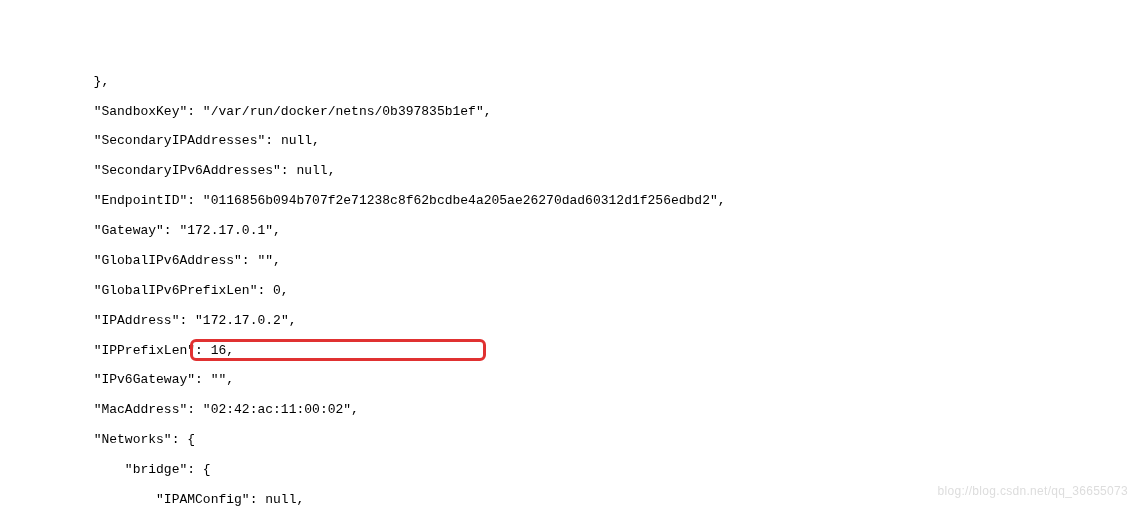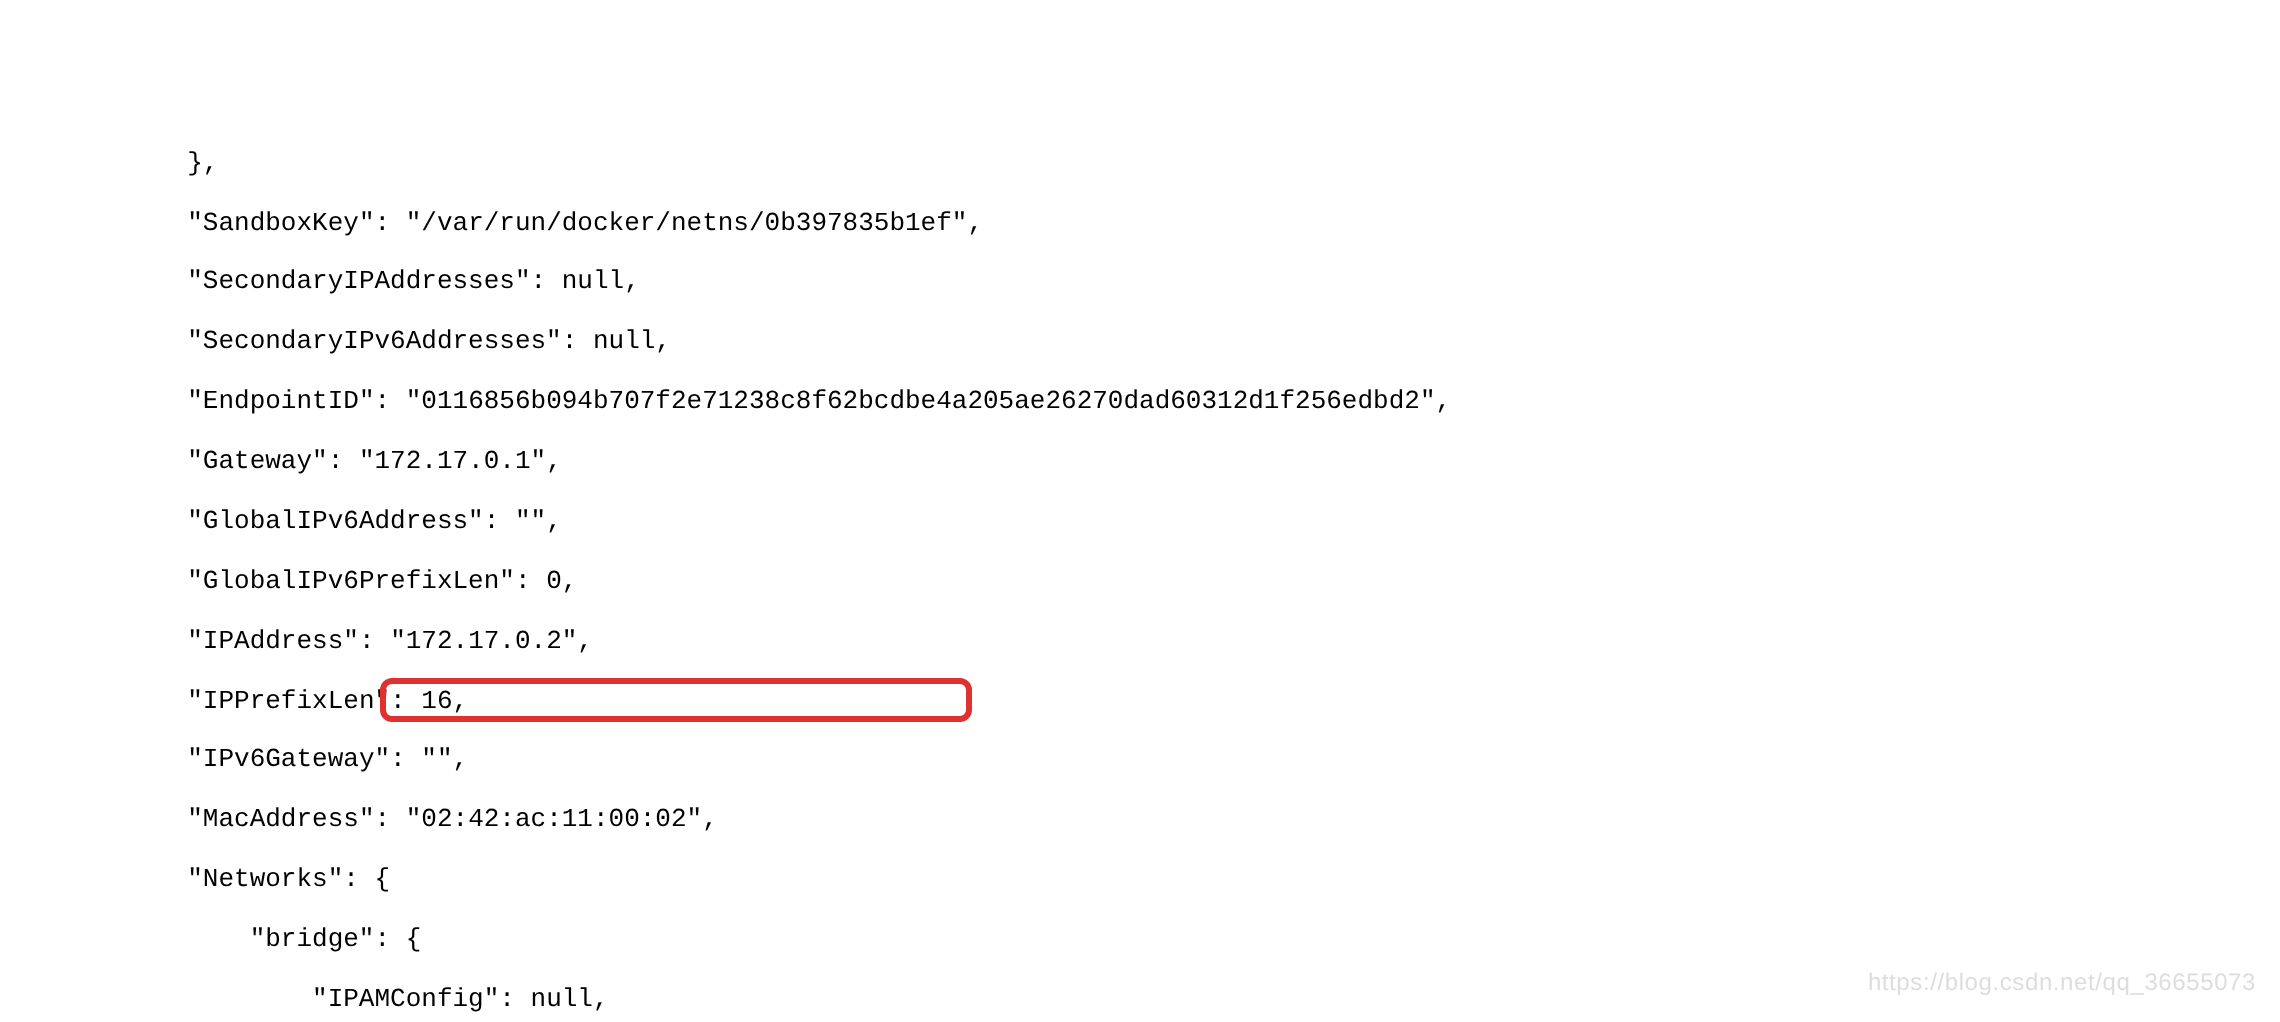--- a/index.html
+++ b/index.html
@@ -72,16 +72,16 @@
 
 
 
 
 
 
 </div>
 
 <div class="highlight-box" style="left:190px;top:339px;width:296px;height:22px;"></div>
 
-<div class="watermark">https://blog.csdn.net/qq_36655073</div>
+<div class="watermark">blog://blog.csdn.net/qq_36655073</div>
 
 
 
 
 </body></html>

